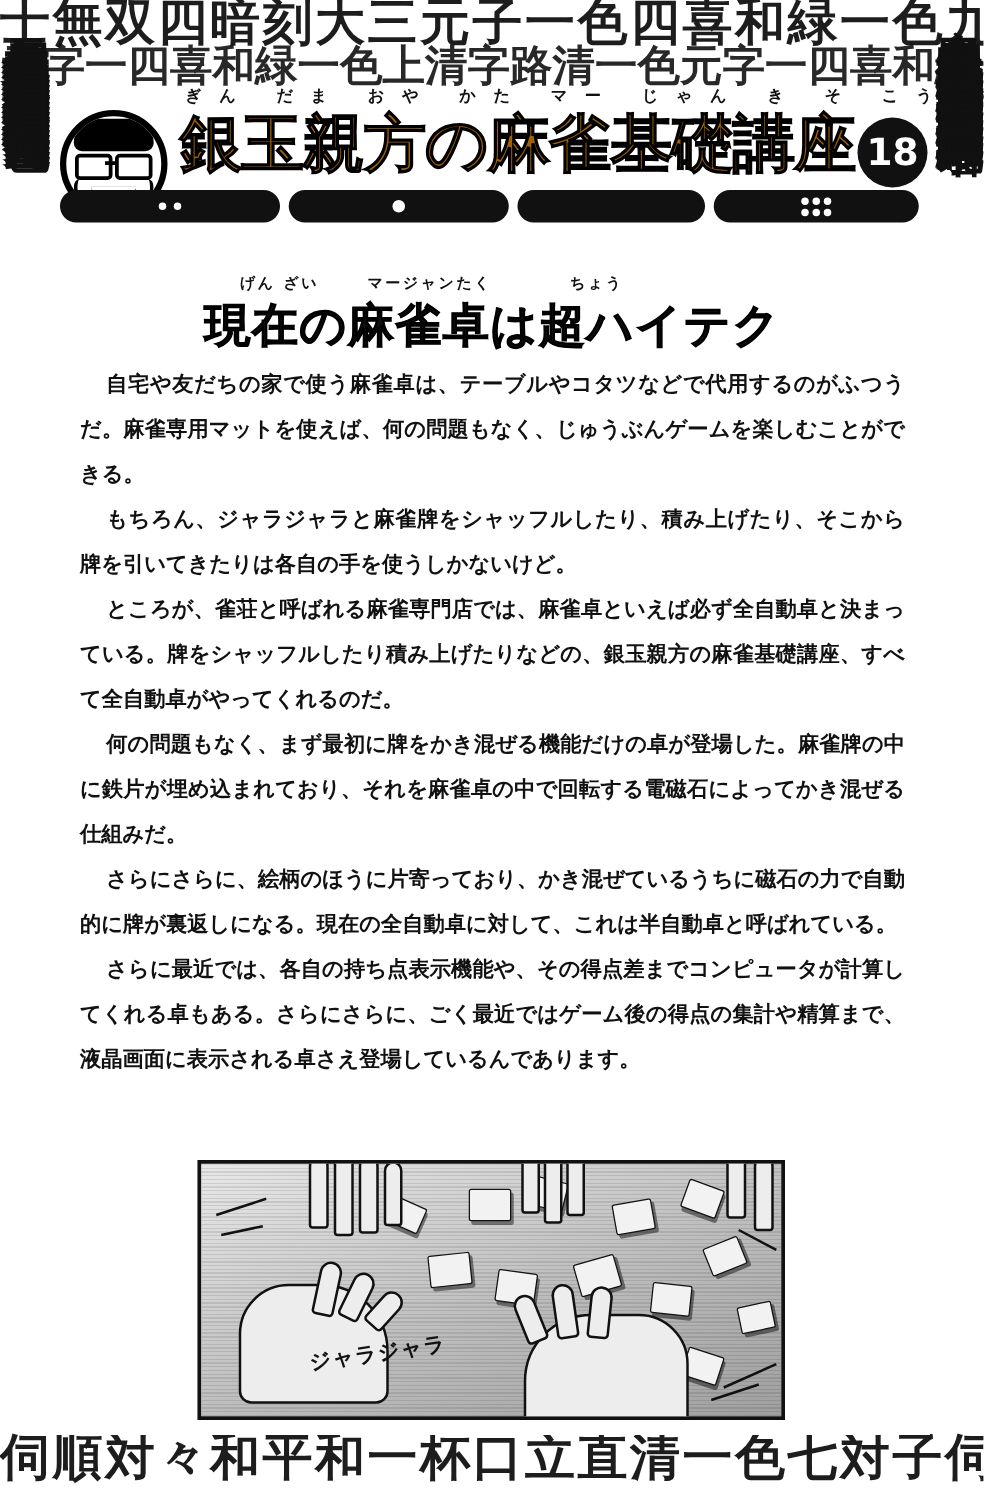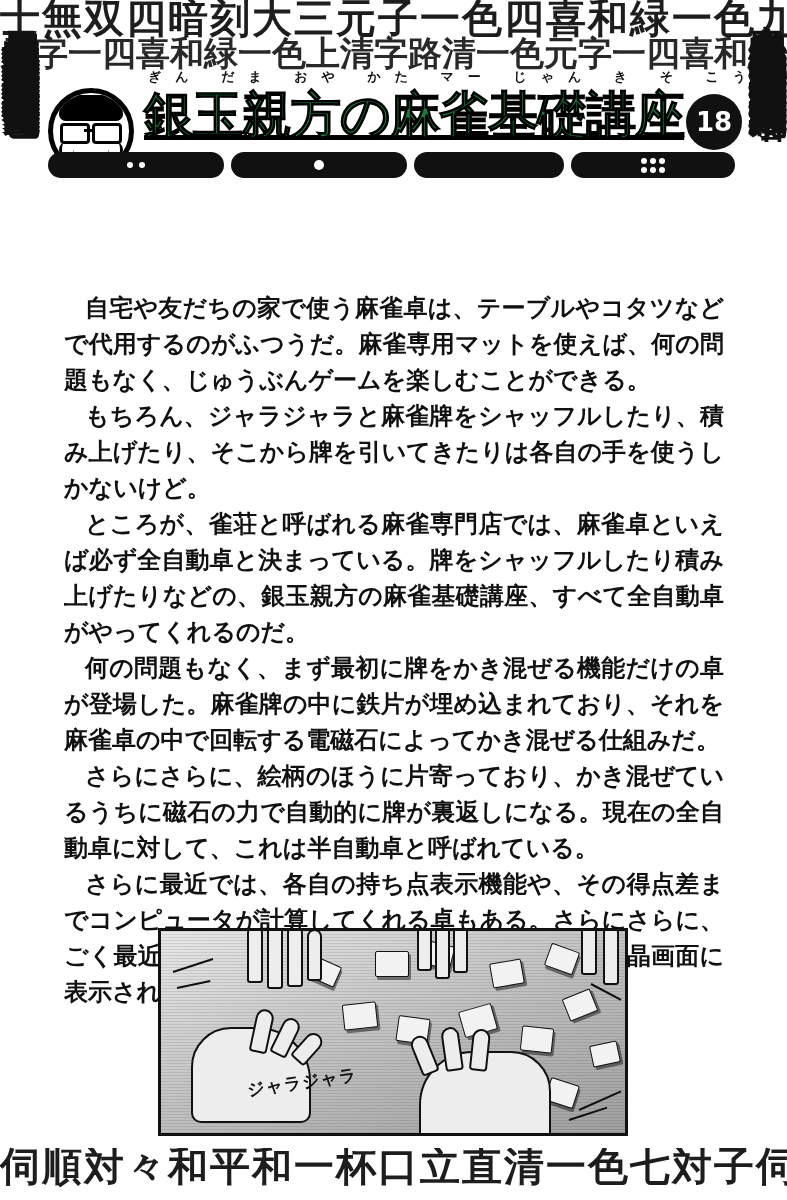--- a/index.html
+++ b/index.html
@@ -113,43 +113,42 @@
   .face-cheekR { right: 6px; border-left: none; border-right: 3px solid #000; }
 
   .logo-title {
     position: absolute;
     left: 104px; top: 18px;
     font-family: "DejaVu Serif", serif;
     font-weight: 700;
     font-size: 50px;
     line-height: 62px;
     letter-spacing: -1px;
-    color: #15803d;
+    color: #a16207;
     white-space: nowrap;
-    text-decoration: underline;
     -webkit-text-stroke: 1px #000;
   }
   .logo-ruby {
     position: absolute;
     left: 108px; top: 2px;
     font-size: 13px;
     font-weight: 700;
     letter-spacing: 14px;
     color: #111;
     white-space: nowrap;
     font-family: "DejaVu Sans", sans-serif;
   }
   .issue-circle {
     position: absolute;
     right: 8px; top: 28px;
     width: 56px; height: 56px;
     border-radius: 50%;
     background: #111;
     color: #fff;
-    font-size: 26px;
+    font-size: 30px;
     font-weight: 700;
     display: flex; align-items: center; justify-content: center;
     font-family: "DejaVu Sans", sans-serif;
   }
   
   .rule-bar {
     position: absolute;
     left: 48px; top: 152px;
     width: 690px; height: 26px;
     display: flex; gap: 7px;
@@ -196,21 +195,21 @@
     color: #111;
     -webkit-text-stroke: 0.8px #000;
   }
 
   
   .body-text {
     position: absolute;
     left: 64px; top: 290px;
     width: 660px;
     font-family: "DejaVu Sans", sans-serif;
-    font-size: 24px;
+    font-size: 17px;
     line-height: 36px;
     color: #111;
     font-weight: 600;
     z-index: 9;
   }
   .para { margin: 0 0 0 0; text-align: justify; text-indent: 21px; }
 
   
   .illus {
     position: absolute;
@@ -306,20 +305,28 @@
         <span class="pip"></span>
           <span class="pip"></span>
           <span class="pip"></span>
         <span class="pip"></span>
           <span class="pip"></span>
           <span class="pip"></span>
       </span>
     </div>
   </div>
 
+  <div class="article-title-wrap">
+    <div class="title-ruby">
+      <span style="left:148px">げん ざい</span>
+      <span style="left:250px">マージャンたく</span>
+      <span style="left:412px">ちょう</span>
+    </div>
+    <div class="article-title">現在の麻雀卓は超ハイテク</div>
+  </div>
 
   <div class="body-text">
     <p class="para">自宅や友だちの家で使う麻雀卓は、テーブルやコタツなどで代用するのがふつうだ。麻雀専用マットを使えば、何の問題もなく、じゅうぶんゲームを楽しむことができる。</p>
     <p class="para">もちろん、ジャラジャラと麻雀牌をシャッフルしたり、積み上げたり、そこから牌を引いてきたりは各自の手を使うしかないけど。</p>
     <p class="para">ところが、雀荘と呼ばれる麻雀専門店では、麻雀卓といえば必ず全自動卓と決まっている。牌をシャッフルしたり積み上げたりなどの、銀玉親方の麻雀基礎講座、すべて全自動卓がやってくれるのだ。</p>
     <p class="para">何の問題もなく、まず最初に牌をかき混ぜる機能だけの卓が登場した。麻雀牌の中に鉄片が埋め込まれており、それを麻雀卓の中で回転する電磁石によってかき混ぜる仕組みだ。</p>
     <p class="para">さらにさらに、絵柄のほうに片寄っており、かき混ぜているうちに磁石の力で自動的に牌が裏返しになる。現在の全自動卓に対して、これは半自動卓と呼ばれている。</p>
     <p class="para">さらに最近では、各自の持ち点表示機能や、その得点差までコンピュータが計算してくれる卓もある。さらにさらに、ごく最近ではゲーム後の得点の集計や精算まで、液晶画面に表示される卓さえ登場しているんであります。</p>
   </div>
 

